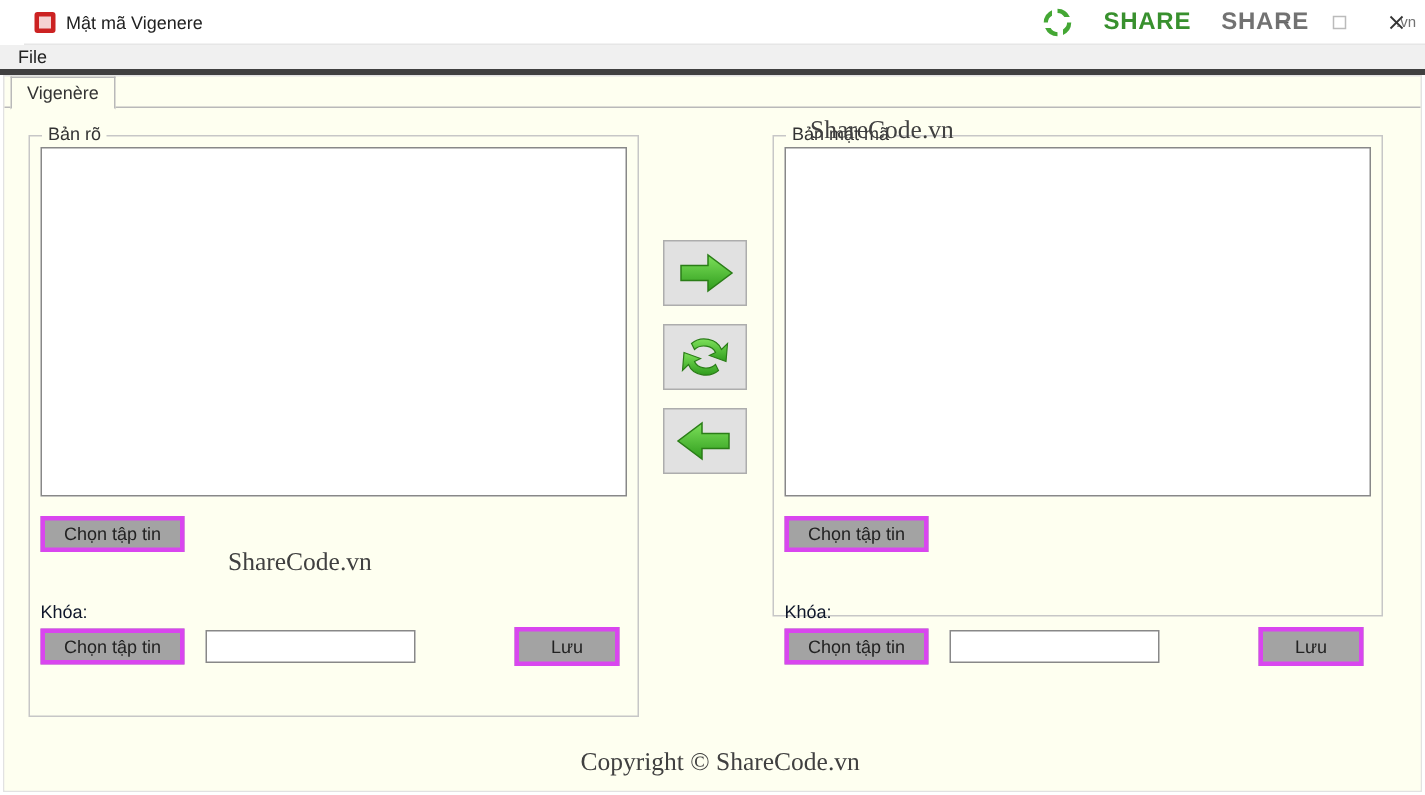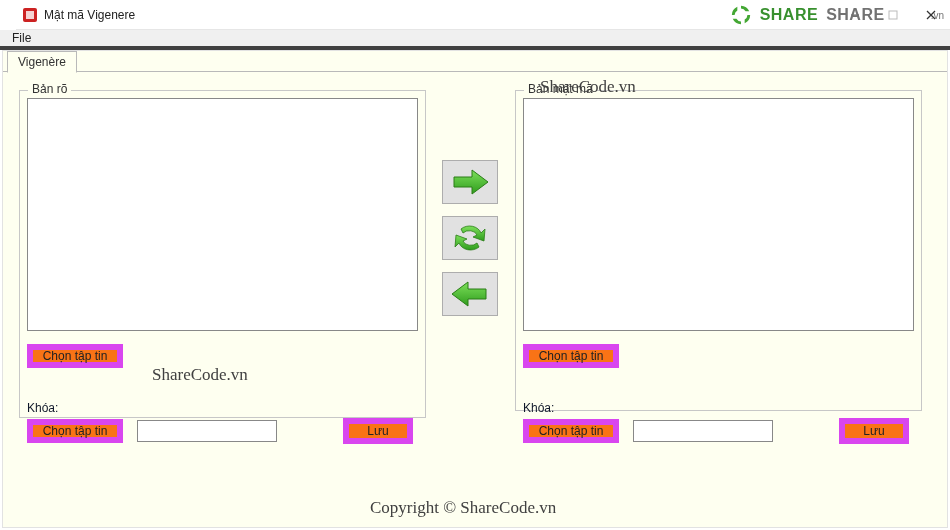--- a/index.html
+++ b/index.html
@@ -102,22 +102,22 @@
     height: 233px;
     resize: none;
     border: 1px solid #888;
     background: #fff;
     font-family: inherit;
     font-size: 12px;
     padding: 2px;
   }
 
   .btn {
-    background: #f97316;
-    border: 6px solid #d946ef;
+    background: #a3a3a3;
+    border: 3px solid #d946ef;
     font-size: 12px;
     color: #222;
     display: inline-flex;
     align-items: center;
     justify-content: center;
     cursor: default;
   }
 
   .below-btn {
     position: absolute;
@@ -179,21 +179,21 @@
     justify-content: center;
   }
 
   
   .watermark-logo {
     position: absolute;
     top: 4px;
     right: 6px;
     display: flex;
     align-items: center;
-    gap: 8px;
+    gap: 20px;
     opacity: 0.95;
     pointer-events: none;
   }
   .watermark-logo .spin { width: 22px; height: 22px; }
   .watermark-logo .share { font-weight: 700; font-size: 16px; color: #2e8b23; letter-spacing: 0.5px; }
   .watermark-logo .code { font-weight: 700; font-size: 16px; color: #6b6b6b; letter-spacing: 0.5px; }
   .watermark-logo .vn { font-size: 10px; color: #6b6b6b; margin-left: 1px; padding-left: 37px; }
 
   .wm-center {
     position: absolute;
@@ -237,21 +237,21 @@
 <div class="menubar">
   <span class="menu-item">File</span>
 </div>
 
 <div class="client">
   <div class="tab">
     <span>Vigenère</span>
   </div>
   <div class="tab-panel">
 
-    <div class="groupbox" style="left:16px; top:18px; width:407px; height:328px;">
+    <div class="groupbox" style="left:16px; top:18px; width:407px; height:388px;">
       <div class="legend">Bản rõ</div>
       <textarea class="big" style=""></textarea>
       <button class="btn below-btn">Chọn tập tin</button>
       <div class="key-label">Khóa:</div>
       <button class="btn key-select">Chọn tập tin</button>
       <input class="key-input" value="" style="">
       <button class="btn save-btn">Lưu</button>
     </div>
 
     <div class="groupbox" style="left:512px; top:18px; width:407px; height:321px;">
@@ -311,13 +311,13 @@
     <path d="M12 22 A10 10 0 0 1 3 16 L7 16 A6 6 0 0 0 12 19 Z" fill="#3aa32a"></path>
     <path d="M2 12 A10 10 0 0 1 8 3 L8 7 A6 6 0 0 0 5 12 Z" fill="#3aa32a"></path>
   </svg>
   <span class="share">SHARE</span>
     <span class="code">SHARE</span>
     <span class="vn">.vn</span>
 </div>
 
 <div class="wm-center" style="left:540px; top:77px;">ShareCode.vn</div>
 <div class="wm-center" style="left:152px; top:365px;">ShareCode.vn</div>
-<div class="wm-center" style="left:370px; top:498px;">Copyright © ShareCode.vn</div>
+<div class="wm-center" style="left:387px; top:498px;">Copyright © ShareCode.vn</div>
 
 </body></html>

